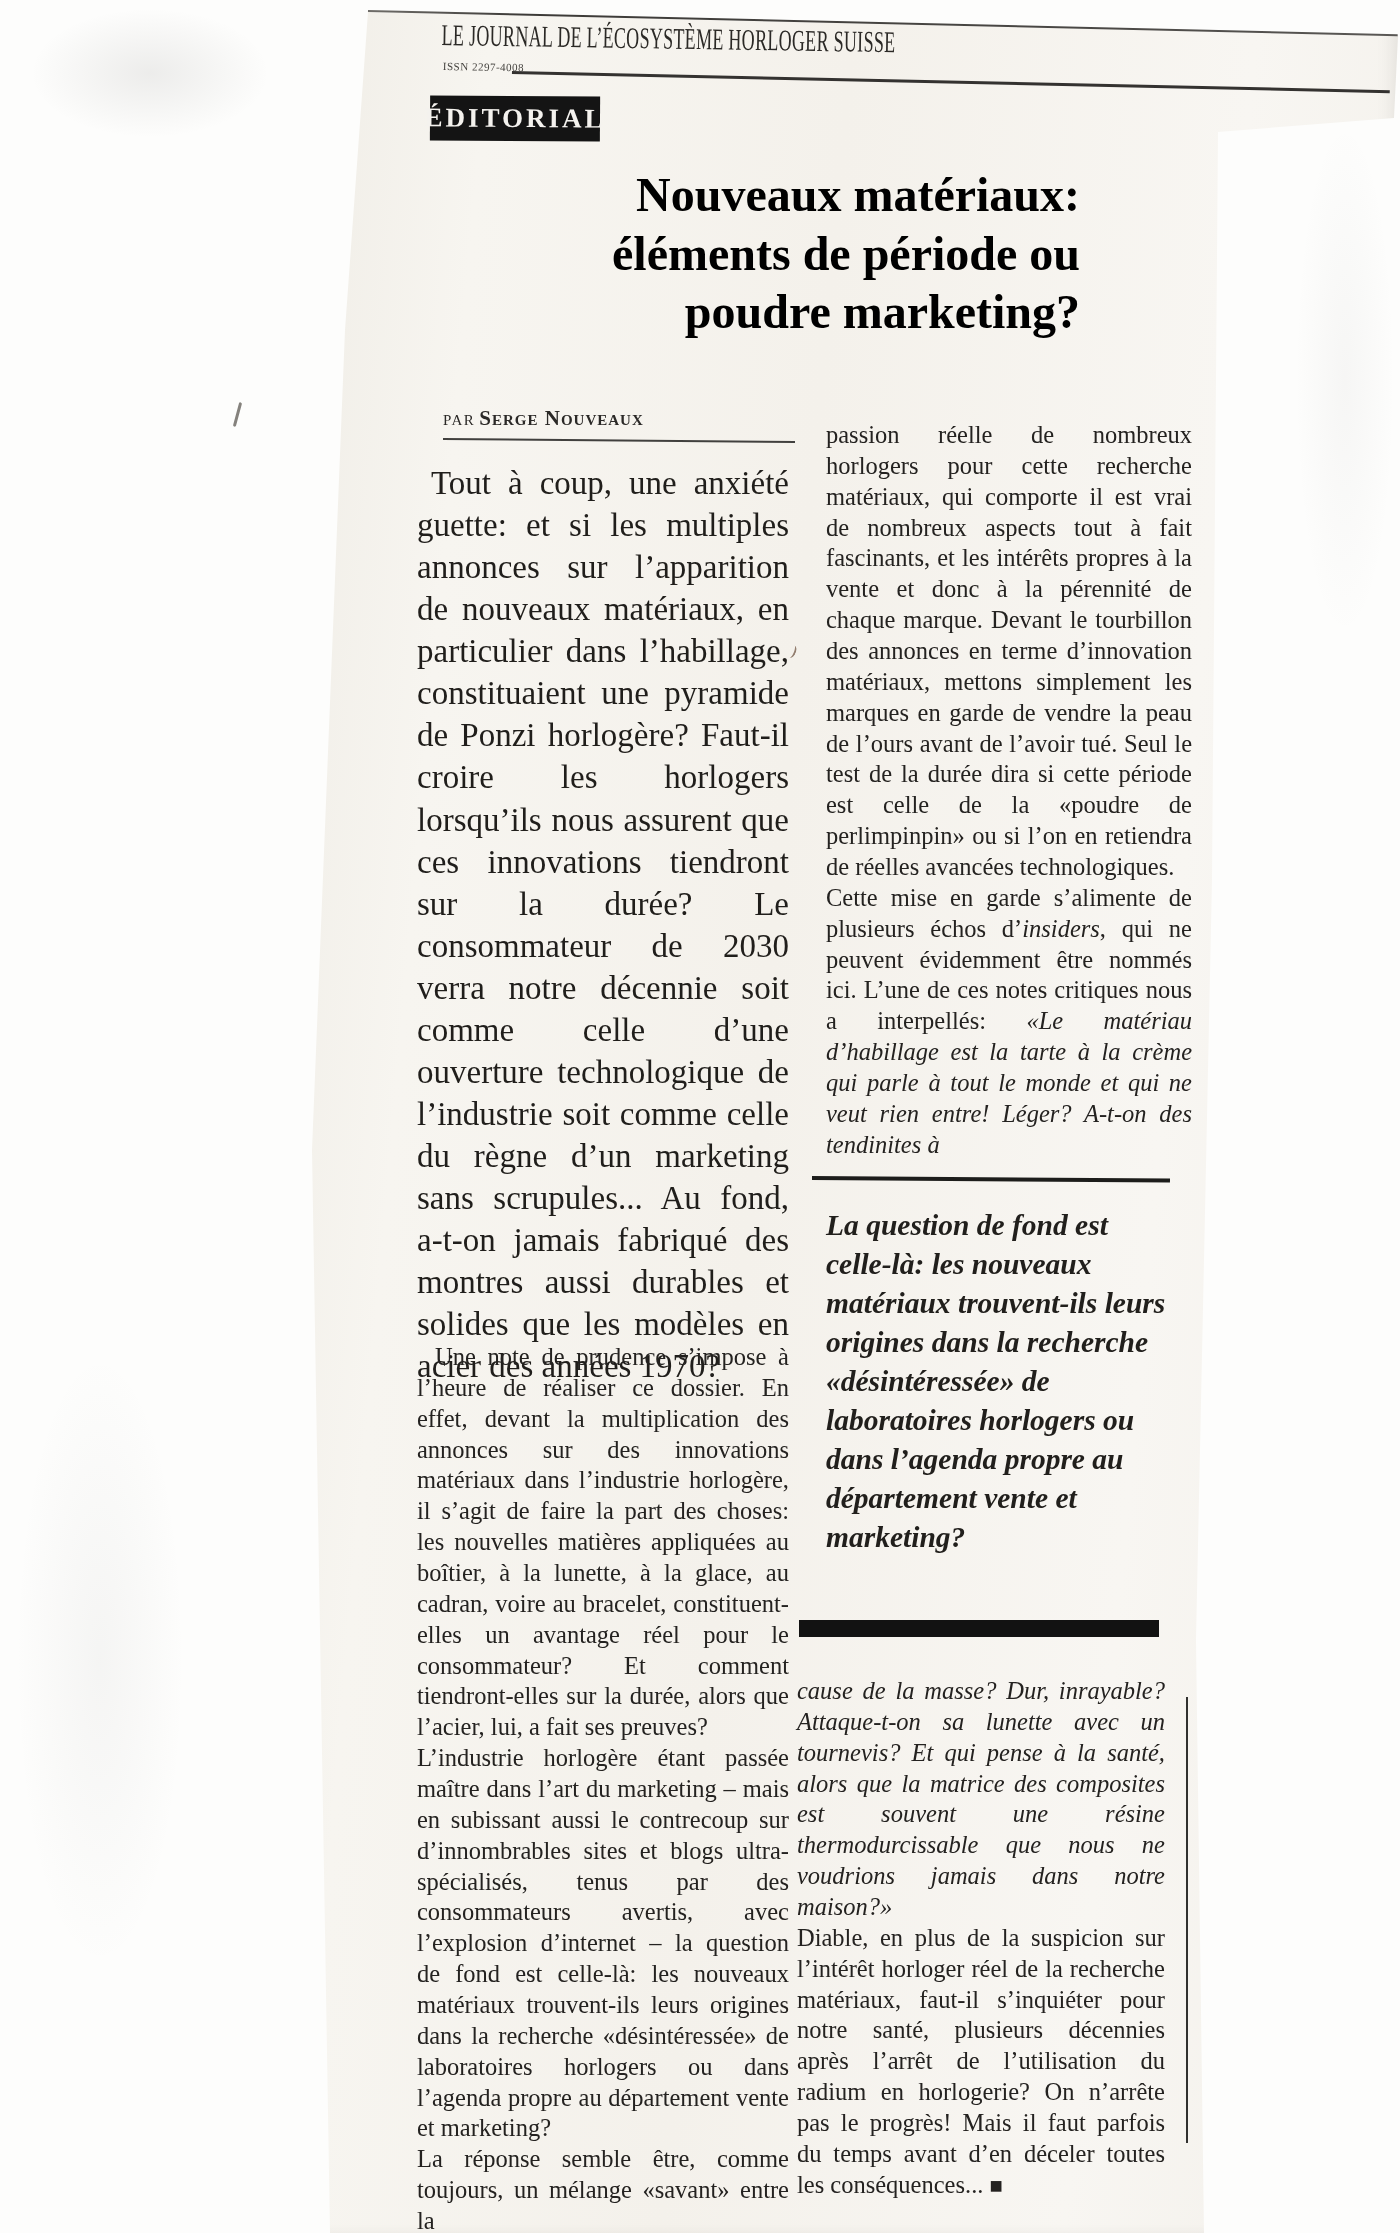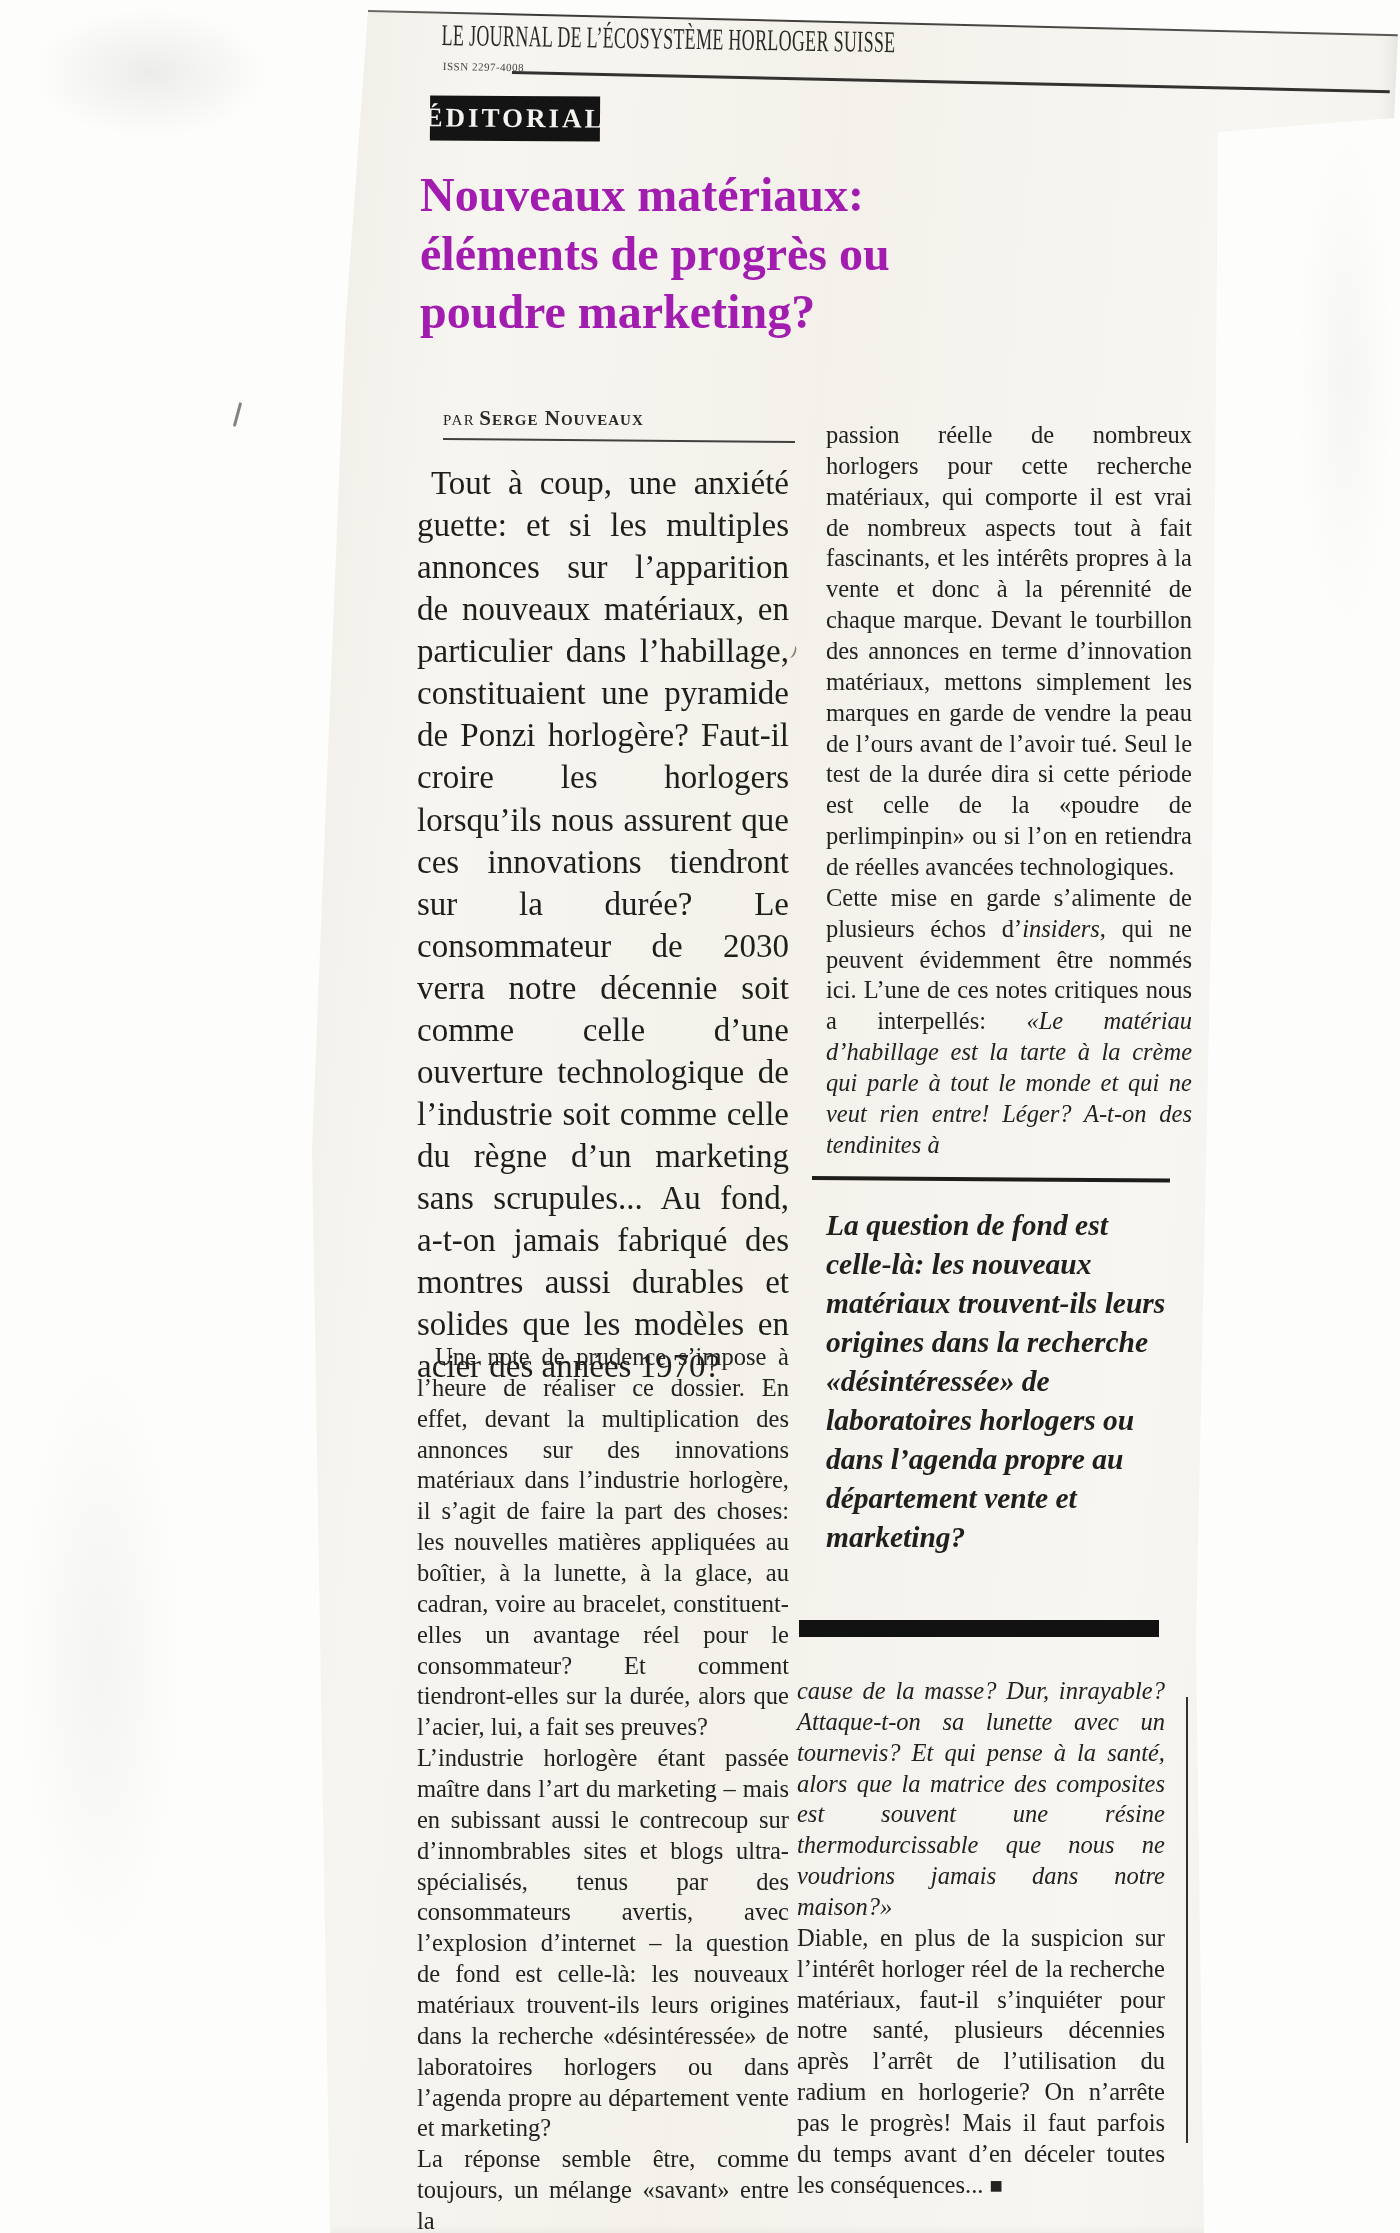--- a/index.html
+++ b/index.html
@@ -63,21 +63,21 @@
     position:absolute;left:430px;top:96px;width:170px;height:45px;
     background:#141414;color:#f4f2ee;
     display:flex;align-items:center;justify-content:center;
     font-size:27px;font-weight:700;letter-spacing:3px;
     transform:rotate(0.4deg);
   }
 
   
   .headline{
     position:absolute;left:420px;top:166px;width:660px;
-    text-align:left;font-size:48px;font-weight:700;line-height:1.22;color:#a21caf;
+    text-align:right;font-size:48px;font-weight:700;line-height:1.22;color:#000000;
   }
 
   
   .byline{position:absolute;left:443px;top:406px;color:#2b2927;white-space:nowrap;}
   .byline .prefix{font-size:15px;letter-spacing:1.5px;text-align:right;}
   .byline .name{font-variant:small-caps;font-weight:700;font-size:21px;letter-spacing:1px;}
   .byline-rule{
     position:absolute;left:443px;top:438px;width:352px;height:2px;background:#41403e;
     transform:rotate(0.5deg);transform-origin:left top;
   }
@@ -133,21 +133,21 @@
   <div class="masthead">LE JOURNAL DE L’ÉCOSYSTÈME HORLOGER SUISSE</div>
   <div class="issn">ISSN 2297-4008</div>
   <div class="issn-rule"></div>
 
   <div class="kicker">
     <span>ÉDITORIAL</span>
   </div>
 
   <div class="headline">
     <div>Nouveaux matériaux:</div>
-    <div>éléments de progrès ou</div>
+    <div>éléments de période ou</div>
     <div>poudre marketing?</div>
   </div>
 
   <div class="byline">
     <span class="prefix">PAR</span>
     <span class="name">Serge Nouveaux</span>
   </div>
   <div class="byline-rule"></div>
 
   <div class="col-left">

